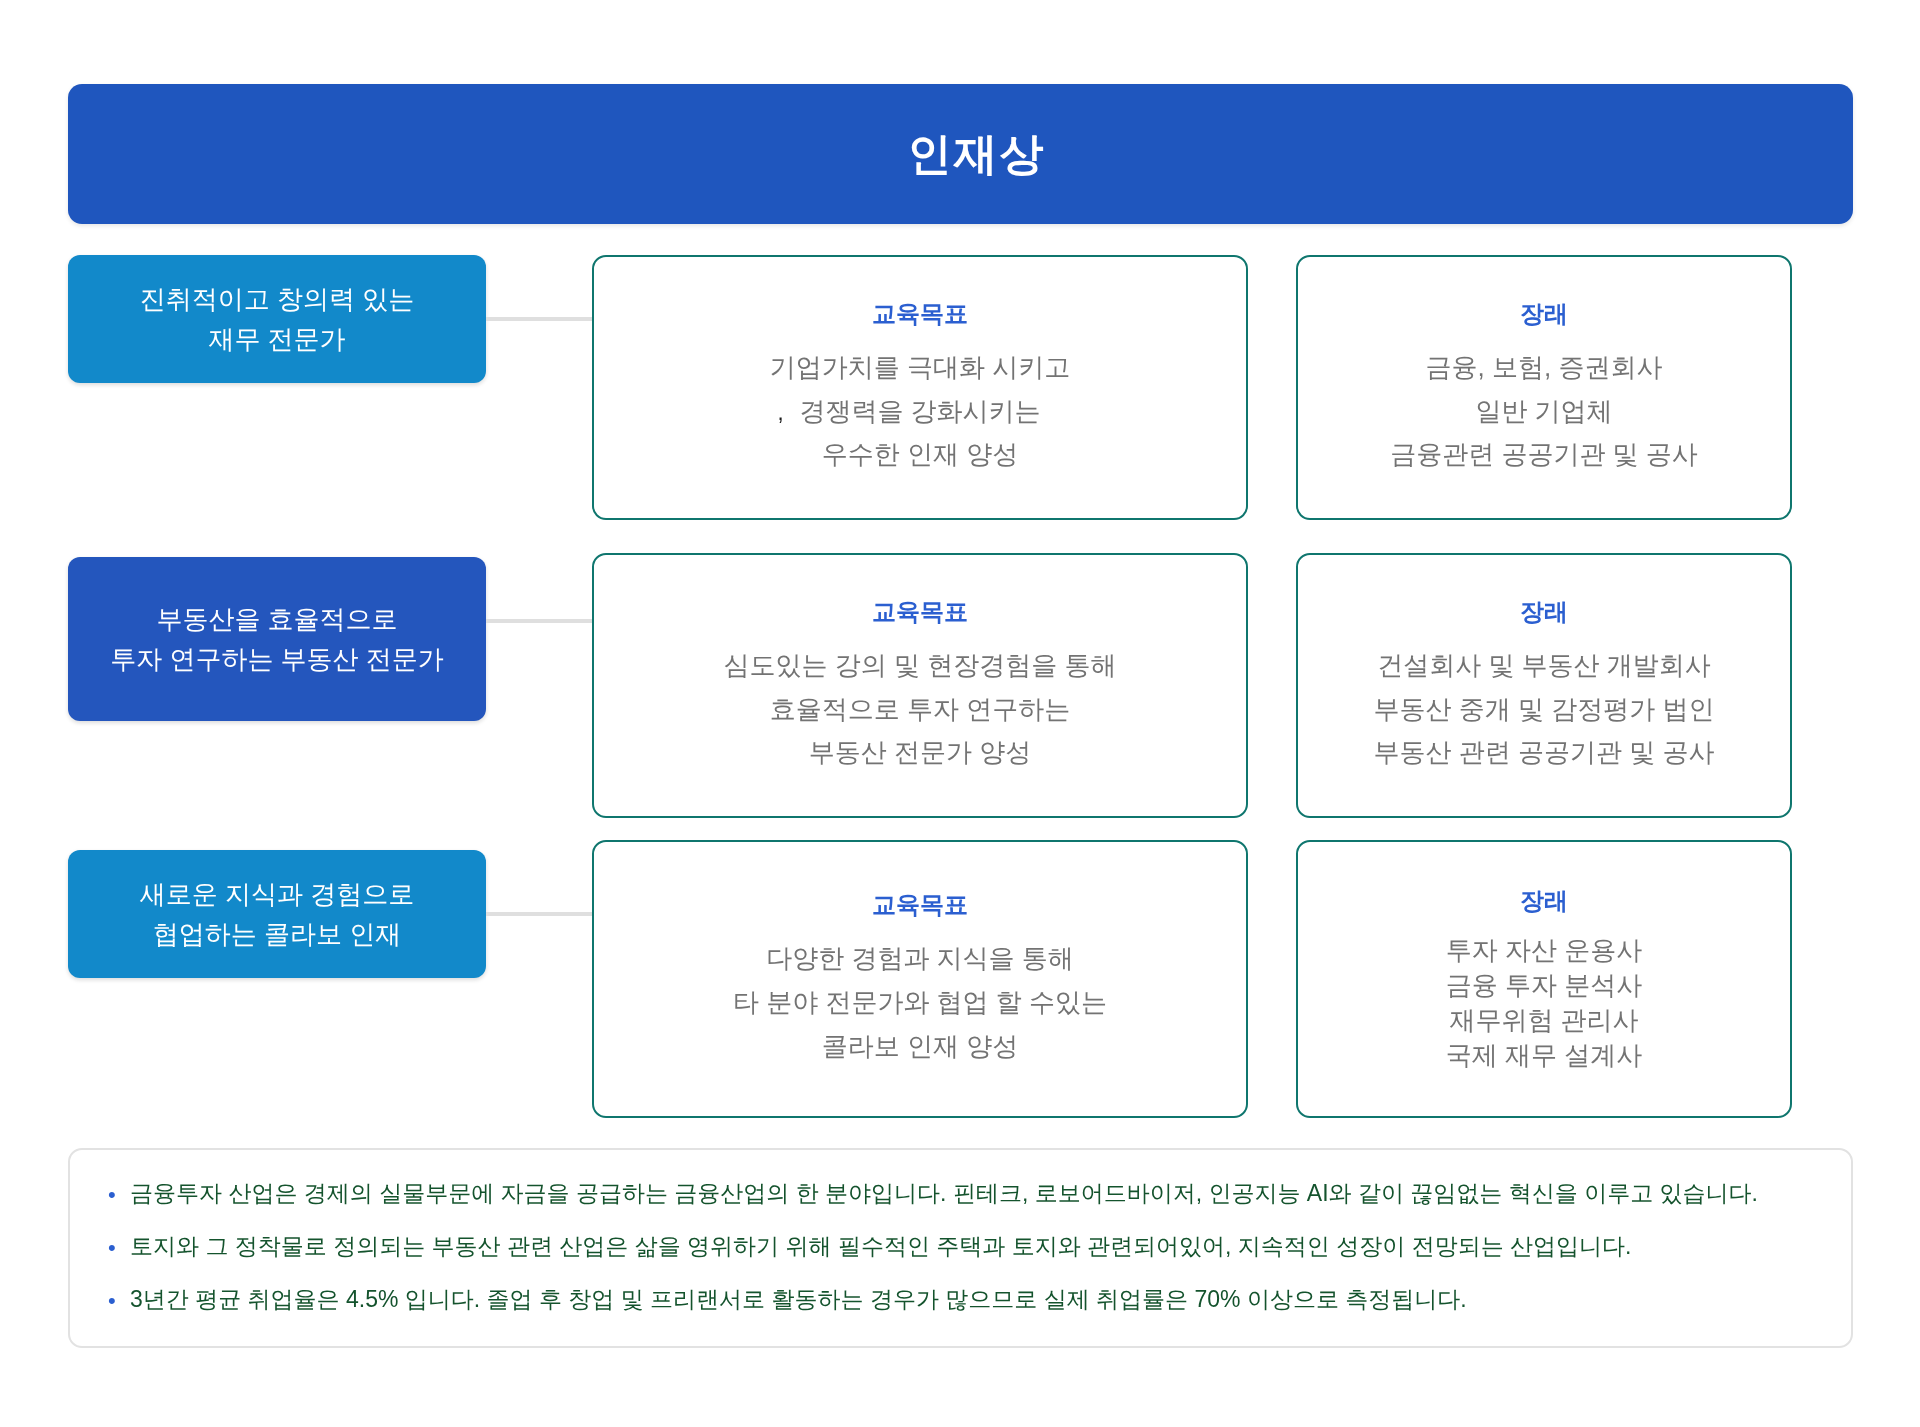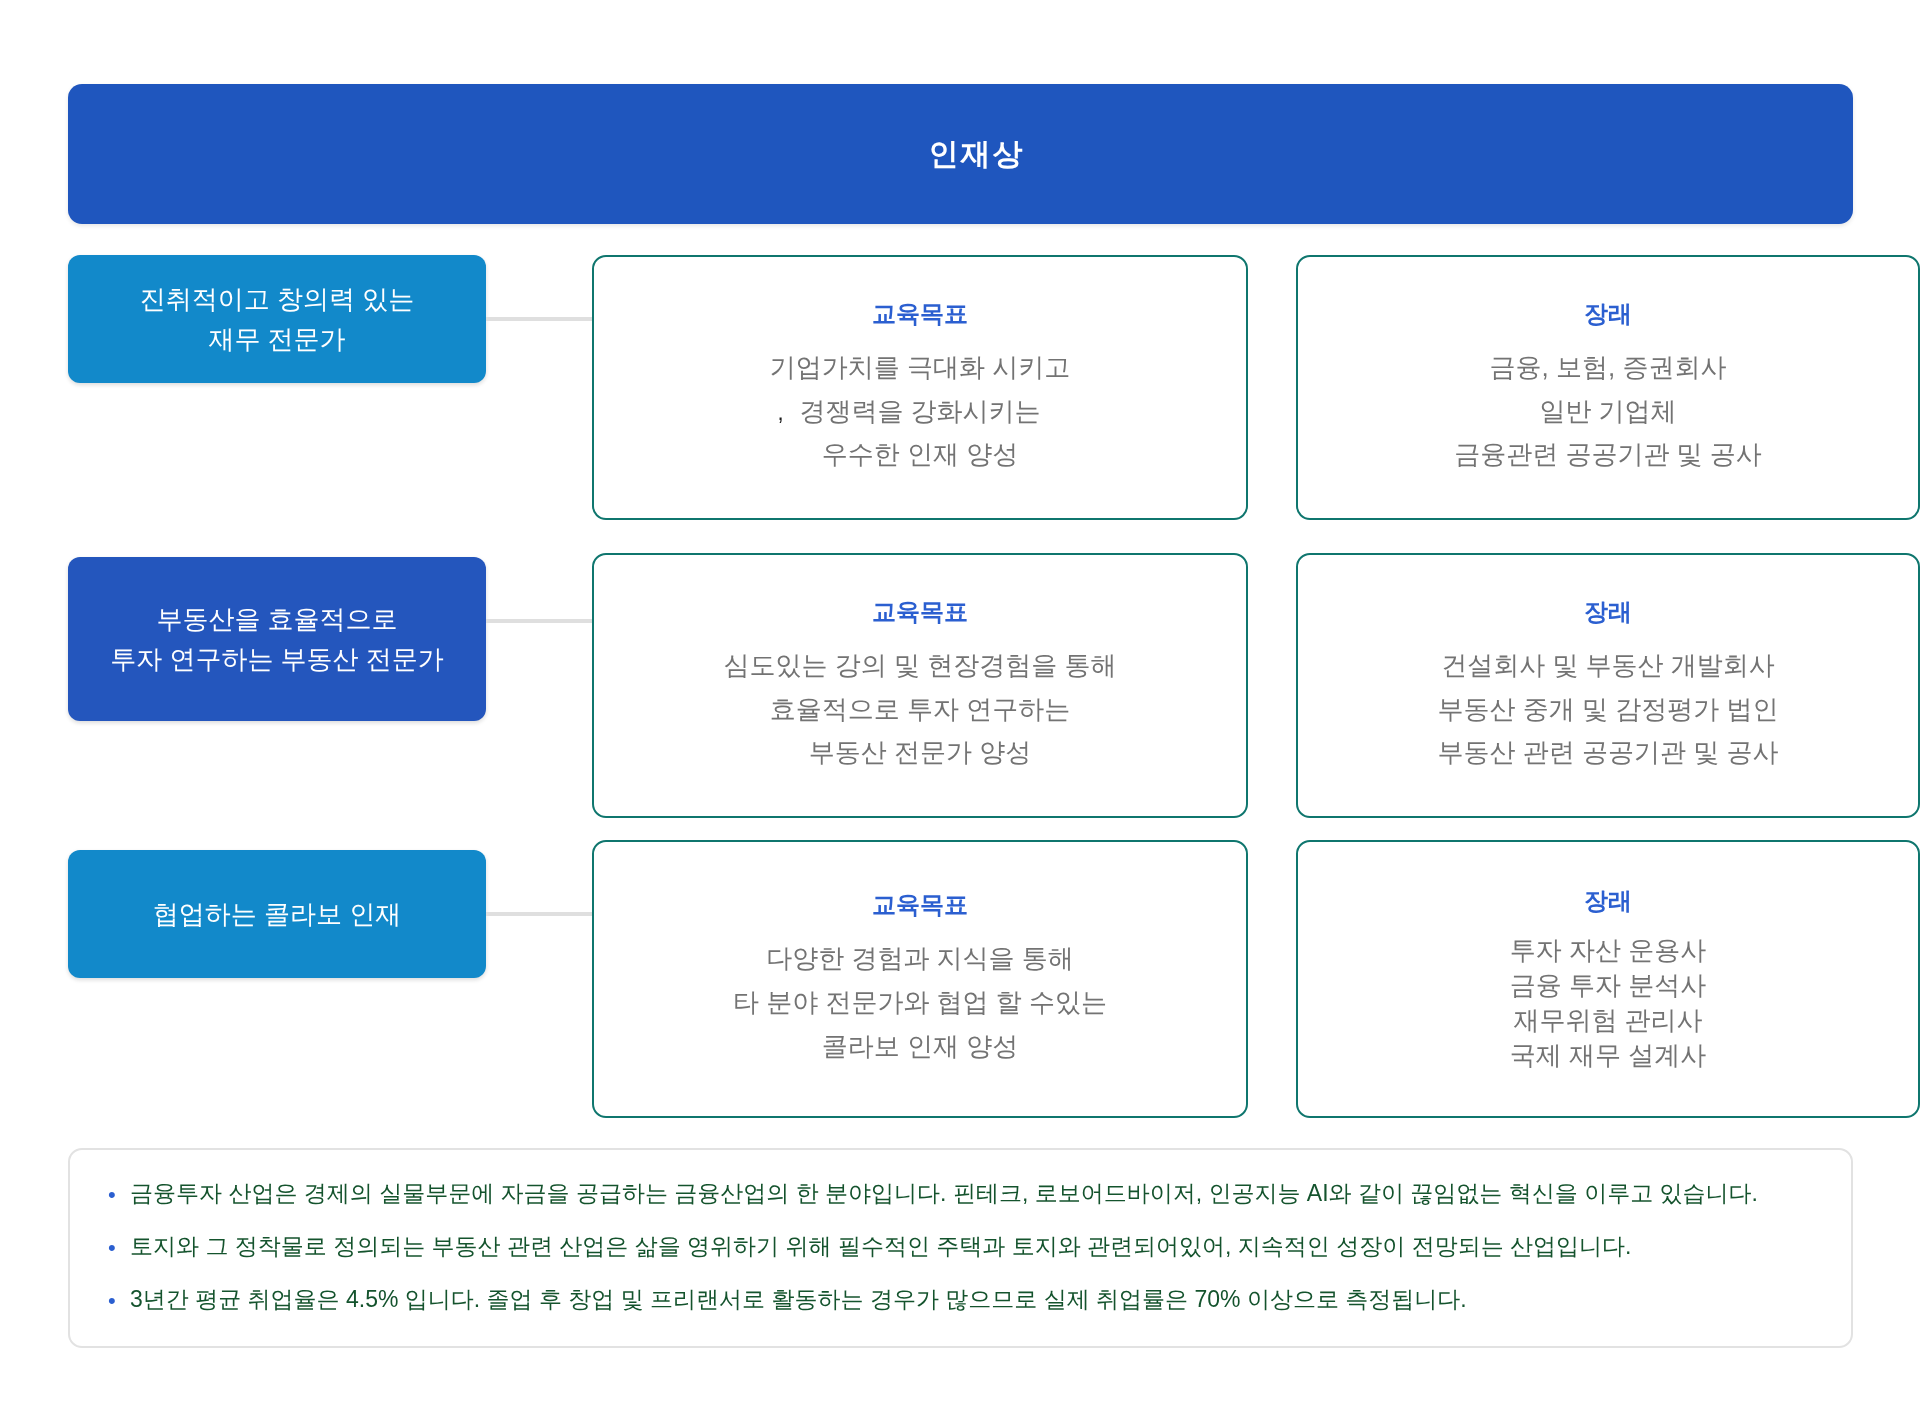--- a/index.html
+++ b/index.html
@@ -27,21 +27,21 @@
     height: 140px;
     background: #1f56be;
     border-radius: 14px;
     display: flex;
     align-items: center;
     justify-content: center;
     box-shadow: 0 2px 4px rgba(0,0,0,0.10);
   }
   .title-banner .title-text {
     color: #ffffff;
-    font-size: 30px;
+    font-size: 44px;
     font-weight: bold;
     letter-spacing: 2px;
     margin-left: 32px;
   }
 
   
   .row {
     position: absolute;
     left: 68px;
     width: 1785px;
@@ -88,21 +88,21 @@
     background: #ffffff;
     border: 2px solid #0f766e;
     border-radius: 14px;
     display: flex;
     flex-direction: column;
     align-items: center;
     justify-content: center;
     text-align: center;
   }
   .card.mid   { left: 524px;  width: 656px; }
-  .card.right { left: 1228px; width: 624px; }
+  .card.right { left: 1228px; width: 496px; }
   .row-1 .card { top: 0px;  height: 265px; }
   .row-2 .card { top: 0px;  height: 265px; }
   .row-3 .card { top: 0px;  height: 278px; }
 
   .card-heading {
     color: #2b5fd0;
     font-size: 24px;
     font-weight: bold;
     margin-bottom: 16px;
   }
@@ -206,20 +206,21 @@
     <div class="card right">
       <div class="card-heading" style="color: rgb(43, 95, 208);">장래</div>
       <div class="card-line">건설회사 및 부동산 개발회사</div>
       <div class="card-line">부동산 중개 및 감정평가 법인</div>
       <div class="card-line">부동산 관련 공공기관 및 공사</div>
     </div>
   </div>
 
   <div class="row row-3">
     <div class="label-pill" style="background: rgb(18, 137, 202);">
+      <span>새로운 지식과 경험으로</span>
       <span>협업하는 콜라보 인재</span>
     </div>
     <div class="connector"></div>
 
     <div class="card mid">
       <div class="card-heading" style="color: rgb(43, 95, 208);">교육목표</div>
       <div class="card-line">다양한 경험과 지식을 통해</div>
       <div class="card-line">타 분야 전문가와 협업 할 수있는</div>
       <div class="card-line">콜라보 인재 양성</div>
     </div>

